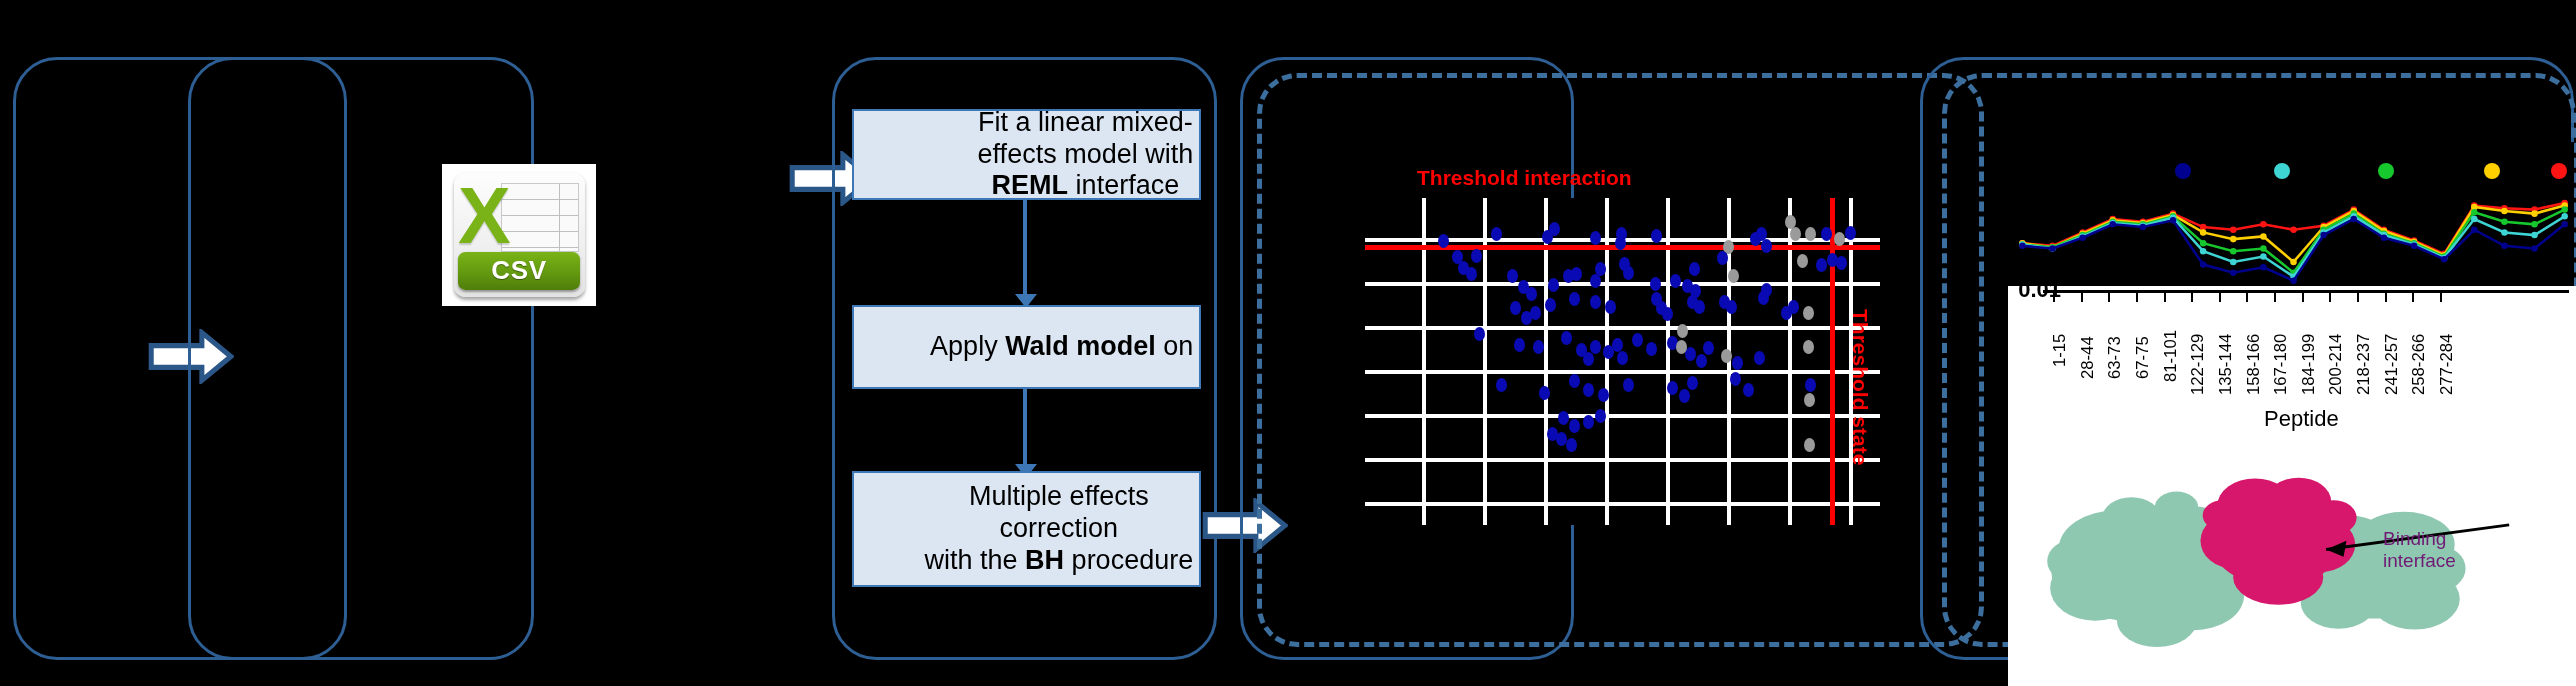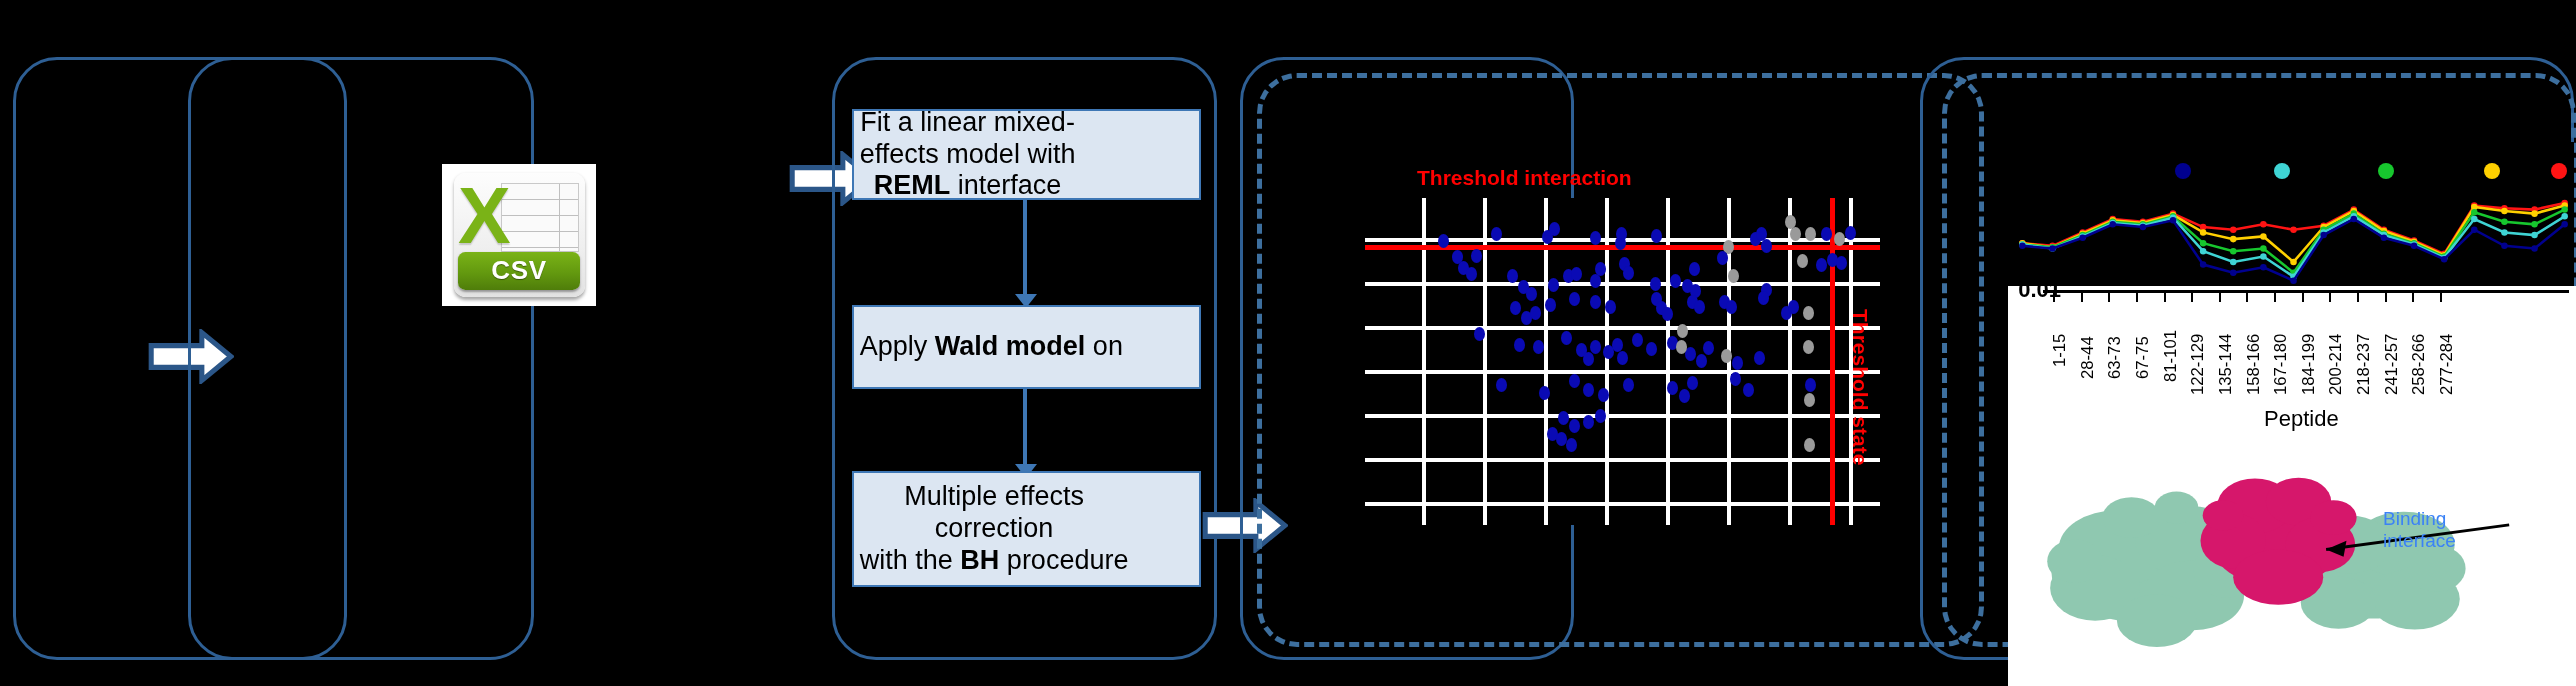--- a/index.html
+++ b/index.html
@@ -4,21 +4,21 @@
 <style>
   html,body{margin:0;padding:0;background:#000;}
   body{width:2576px;height:687px;position:relative;overflow:hidden;
        font-family:"Liberation Sans","DejaVu Sans",sans-serif;}
 
   .panel{position:absolute;border:3.6px solid #2e5f94;border-radius:44px;box-sizing:border-box;}
   .panel-dashed{position:absolute;border:5.1px dashed #3d6f9e;border-radius:40px;box-sizing:border-box;}
 
   
   .pbox{position:absolute;background:#dce6f2;border:2.9px solid #3e77b5;box-sizing:border-box;
-        display:flex;align-items:center;justify-content:flex-start;text-align:center;
+        display:flex;align-items:center;justify-content:flex-end;text-align:center;
         color:#000;font-size:27px;line-height:1.18;padding:4.4px 5.8px;}
   .pbox b{font-weight:bold;}
 
   
   .vline{position:absolute;background:#3e77b5;width:3.6px;}
   .vtri{position:absolute;width:0;height:0;border-left:11px solid transparent;
         border-right:11px solid transparent;border-top:14.5px solid #3e77b5;}
 
   
   .barrow{position:absolute;}
@@ -63,21 +63,21 @@
 
   
   .fig{position:absolute;background:#fff;overflow:hidden;}
   .legend-dot{position:absolute;width:16px;height:16px;border-radius:50%;}
   .pep-axis{position:absolute;left:35px;right:7.3px;top:169px;height:2.9px;background:#000;}
   .tick{position:absolute;width:2.2px;height:11.6px;background:#000;top:169px;}
   .pep-lbl{position:absolute;font-size:16.7px;color:#000;white-space:nowrap;
            transform:rotate(-90deg);transform-origin:left top;}
   .pep-title{position:absolute;font-size:22px;color:#000;}
   .ylab{position:absolute;font-size:22px;color:#000;font-weight:bold;}
-  .bind-lbl{position:absolute;font-size:19px;color:#3b82f6;line-height:1.15;}
+  .bind-lbl{position:absolute;font-size:19px;color:#701a75;line-height:1.15;margin-top:20px;}
 </style>
 </head>
 <body>
 
 <div class="panel" style="left:13px;top:57px;width:334px;height:603px;"></div>
 
 <div class="barrow" style="left:148px;top:329px;width:86px;height:55px;">
   <svg width="86" height="55" viewBox="0 0 118 76">
     <polygon points="4,23 74,23 74,5 114,38 74,71 74,53 4,53" fill="#ffffff" stroke="#2b5688" stroke-width="7" stroke-linejoin="miter"></polygon>
   </svg>

